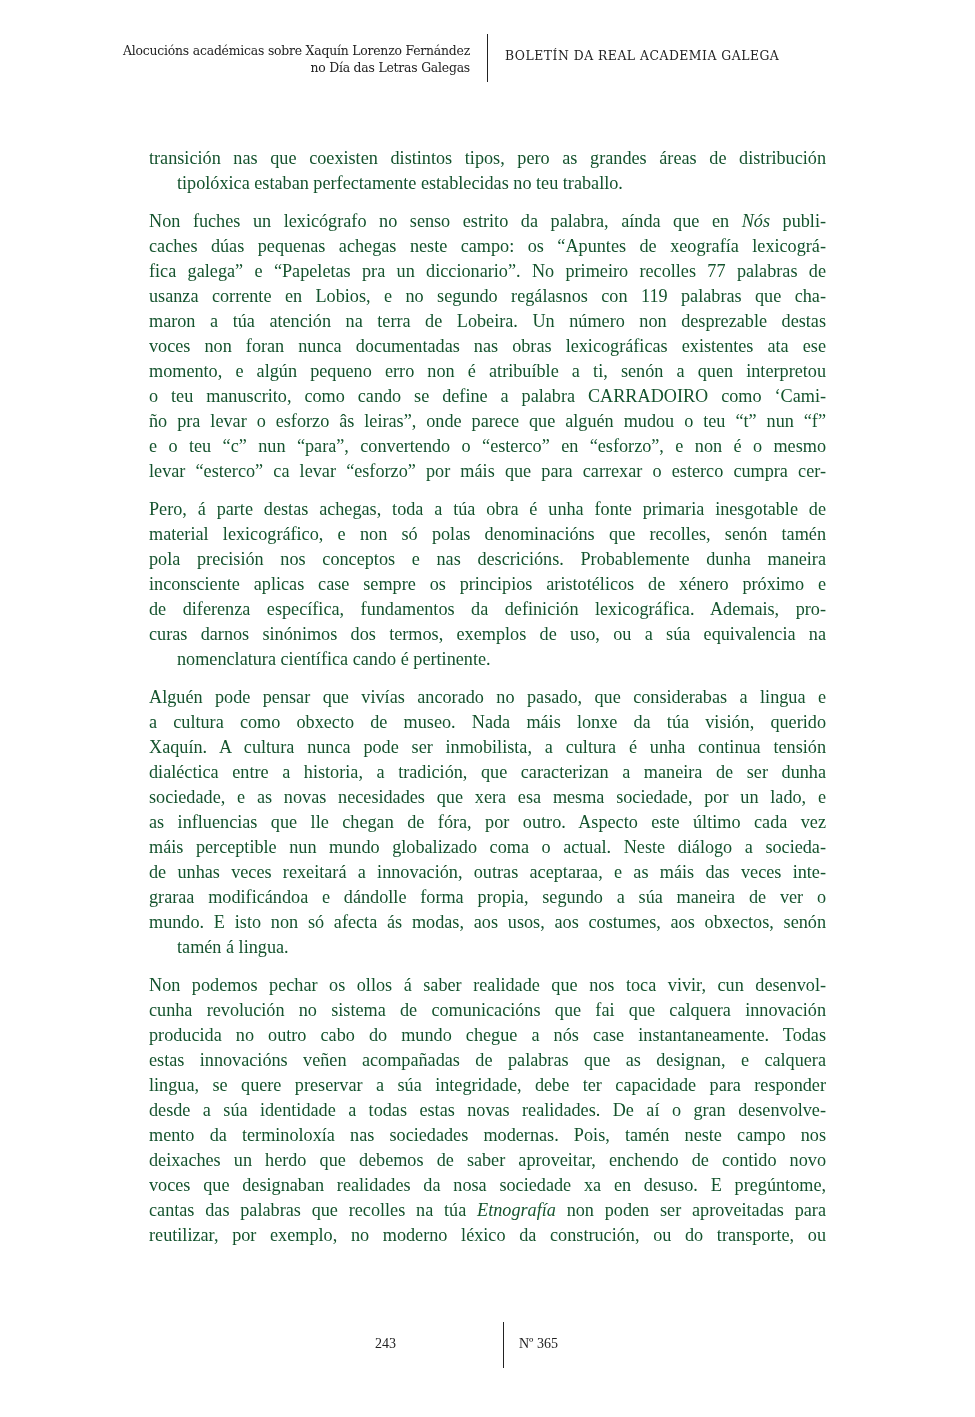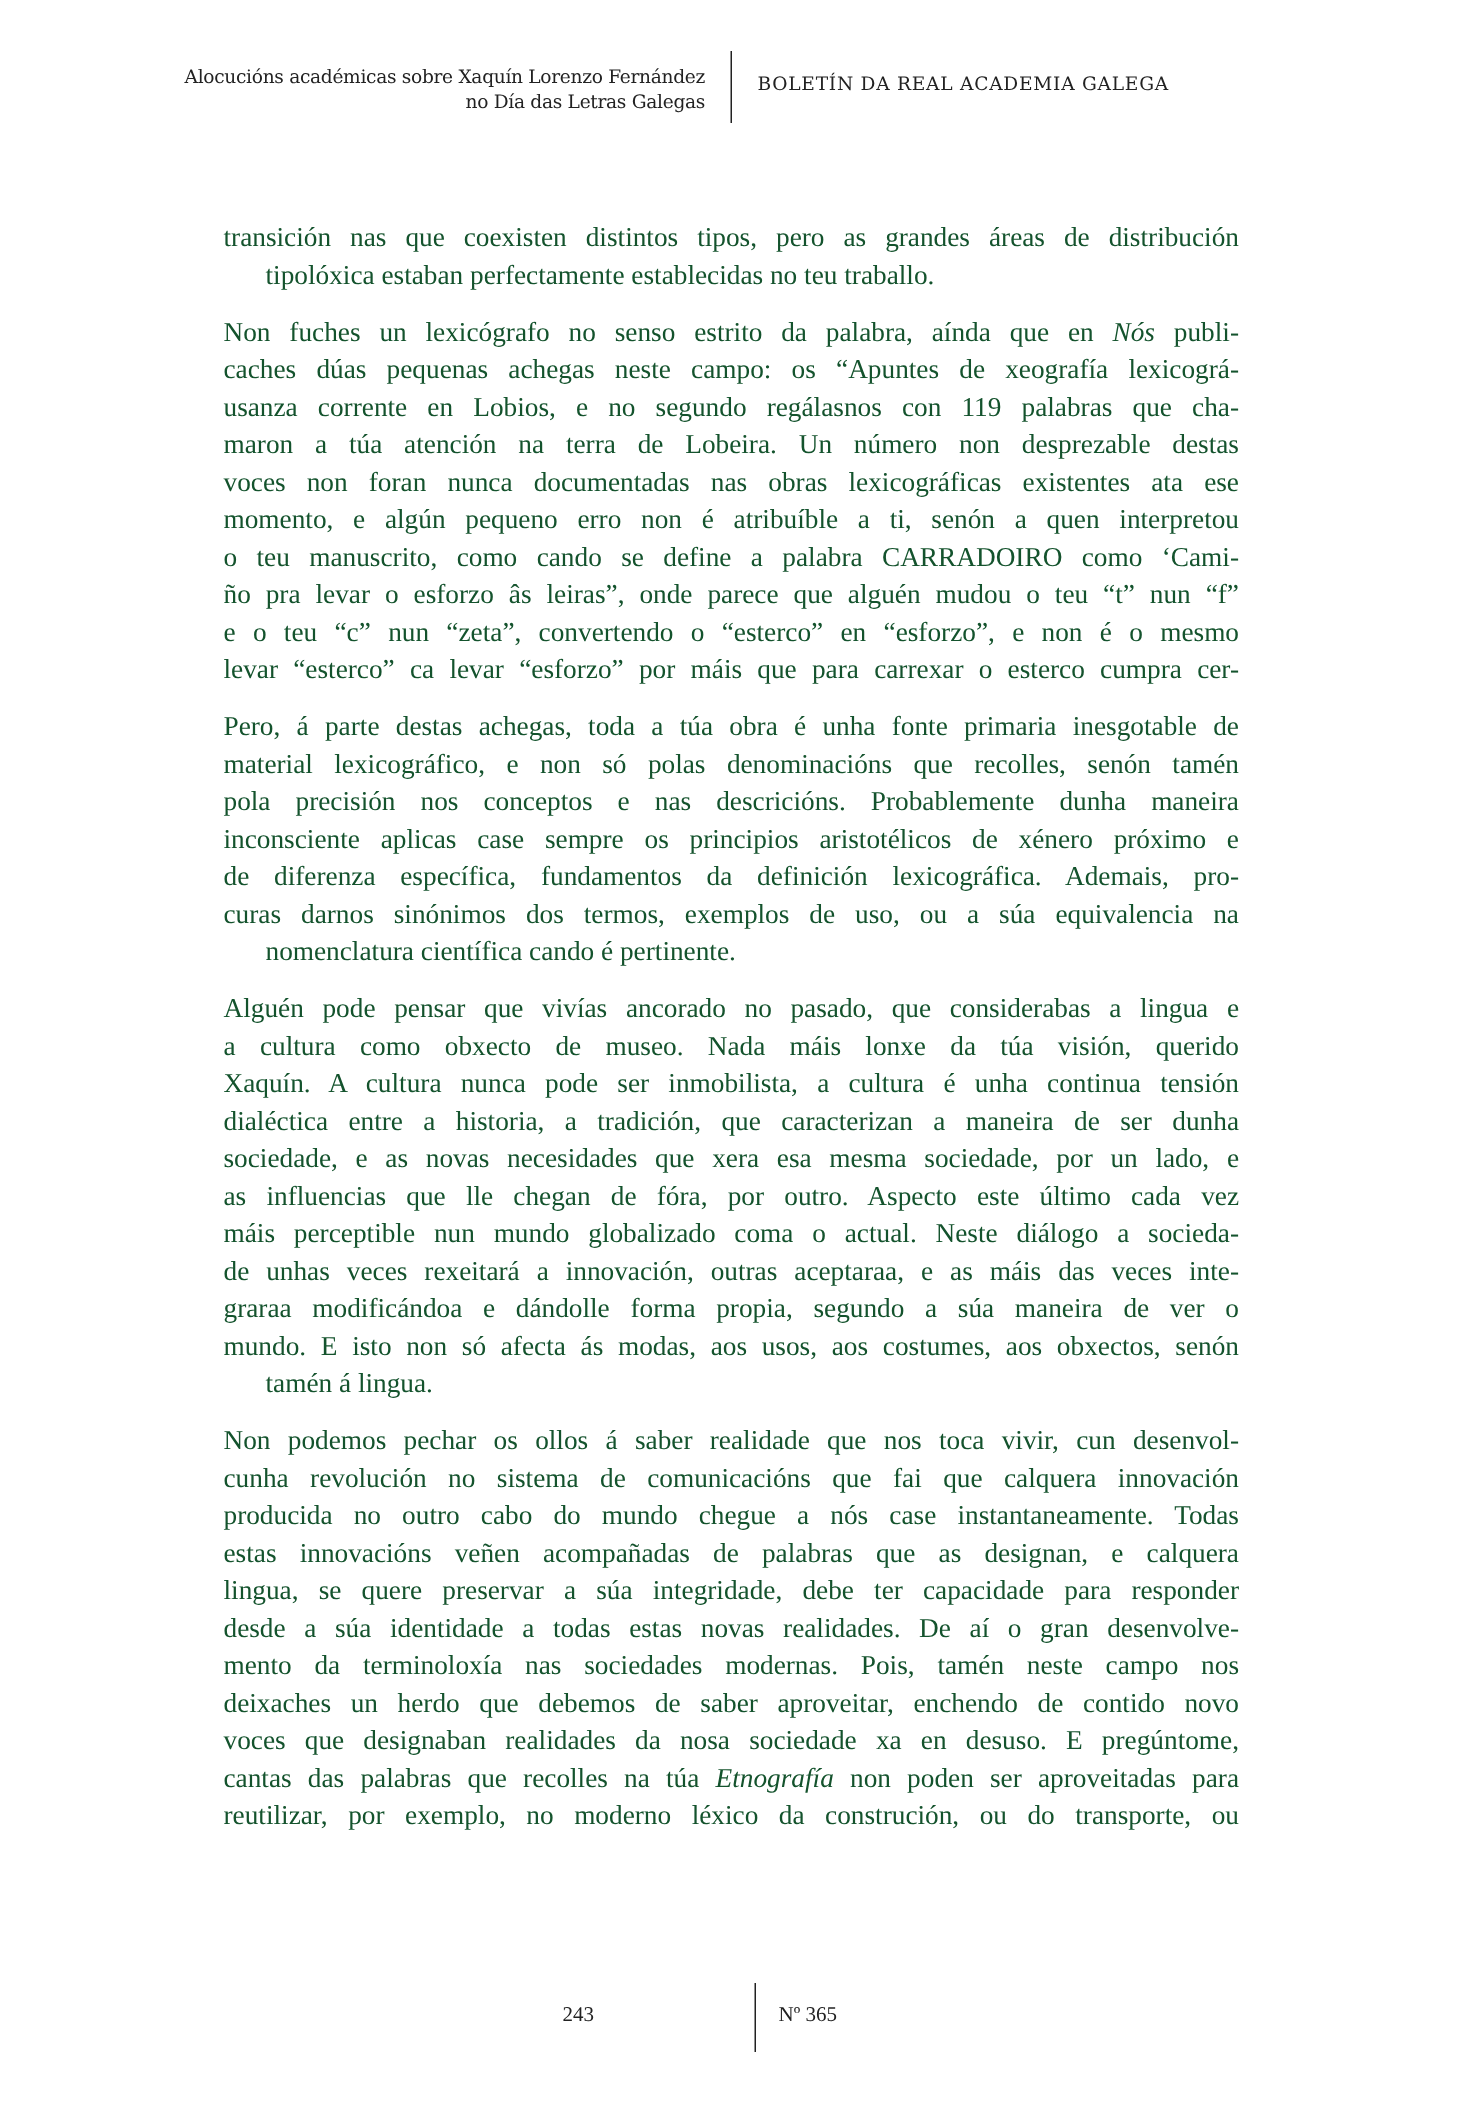--- a/index.html
+++ b/index.html
@@ -34,27 +34,28 @@
 </div>
 
 <div class="body-text" id="body-text">
     <div class="para">
       <span class="line">transición nas que coexisten distintos tipos, pero as grandes áreas de distribución</span>
       <span class="line last">tipolóxica estaban perfectamente establecidas no teu traballo.</span>
     </div>
     <div class="para">
       <span class="line">Non fuches un lexicógrafo no senso estrito da palabra, aínda que en <em>Nós</em> publi-</span>
       <span class="line">caches dúas pequenas achegas neste campo: os “Apuntes de xeografía lexicográ-</span>
+      <span class="line">fica galega” e “Papeletas pra un diccionario”. No primeiro recolles 77 palabras de</span>
       <span class="line">usanza corrente en Lobios, e no segundo regálasnos con 119 palabras que cha-</span>
       <span class="line">maron a túa atención na terra de Lobeira. Un número non desprezable destas</span>
       <span class="line">voces non foran nunca documentadas nas obras lexicográficas existentes ata ese</span>
       <span class="line">momento, e algún pequeno erro non é atribuíble a ti, senón a quen interpretou</span>
       <span class="line">o teu manuscrito, como cando se define a palabra CARRADOIRO como ‘Cami-</span>
       <span class="line">ño pra levar o esforzo âs leiras”, onde parece que alguén mudou o teu “t” nun “f”</span>
-      <span class="line">e o teu “c” nun “zeta”, convertendo o “esterco” en “esforzo”, e non é o mesmo</span>
+      <span class="line">e o teu “c” nun “para”, convertendo o “esterco” en “esforzo”, e non é o mesmo</span>
       <span class="line">levar “esterco” ca levar “esforzo” por máis que para carrexar o esterco cumpra cer-</span>
     </div>
     <div class="para">
       <span class="line">Pero, á parte destas achegas, toda a túa obra é unha fonte primaria inesgotable de</span>
       <span class="line">material lexicográfico, e non só polas denominacións que recolles, senón tamén</span>
       <span class="line">pola precisión nos conceptos e nas descricións. Probablemente dunha maneira</span>
       <span class="line">inconsciente aplicas case sempre os principios aristotélicos de xénero próximo e</span>
       <span class="line">de diferenza específica, fundamentos da definición lexicográfica. Ademais, pro-</span>
       <span class="line">curas darnos sinónimos dos termos, exemplos de uso, ou a súa equivalencia na</span>
       <span class="line last">nomenclatura científica cando é pertinente.</span>

